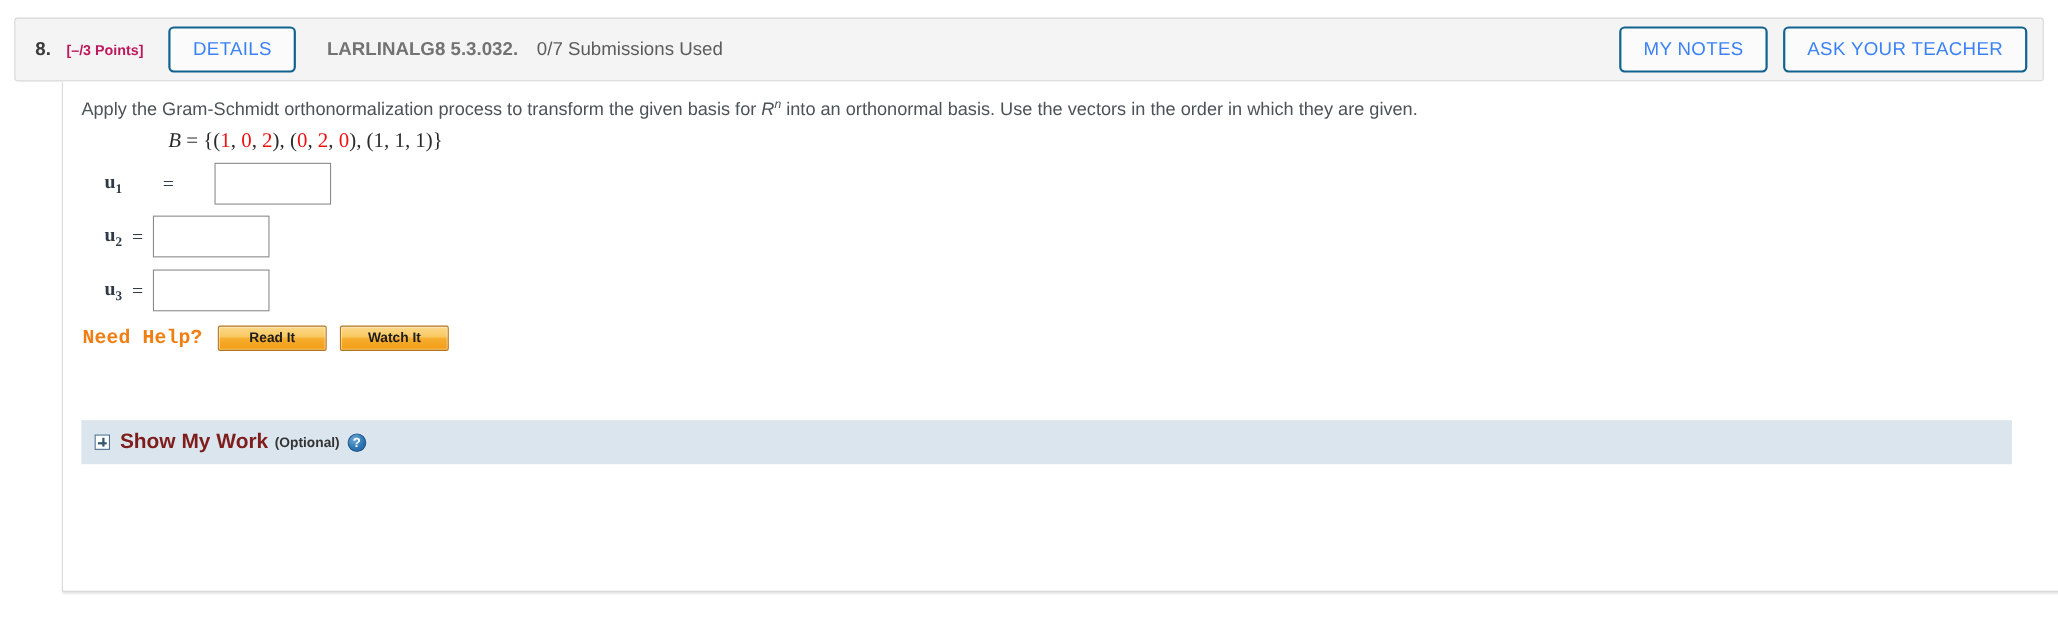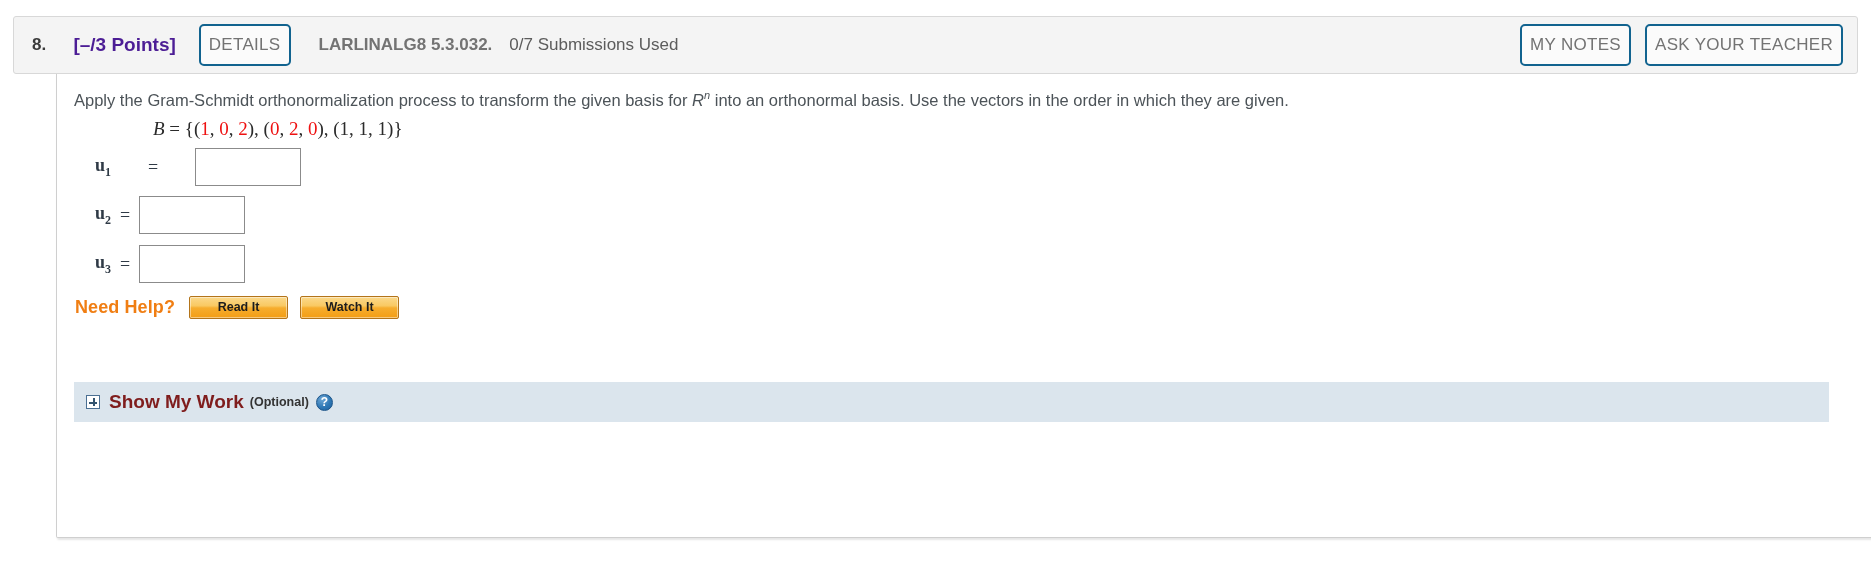--- a/index.html
+++ b/index.html
@@ -32,35 +32,35 @@
     padding: 0 14px 0 18px;
   }
   .q-number {
     font-size: 17px;
     font-weight: bold;
     color: #3b3b3b;
     letter-spacing: .1px;
     white-space: nowrap;
   }
   .q-points {
-    font-size: 19px;
-    font-weight: bold;
-    color: #4c1d95;
-    margin-left: 27px;
+    font-size: 13px;
+    font-weight: bold;
+    color: #be185d;
+    margin-left: 14px;
     white-space: nowrap;
   }
   .btn-outline {
     border: 2px solid #11638f;
     background: #fbfbfb;
-    color: #737373;
+    color: #3b82f6;
     border-radius: 5px;
     font-size: 17px;
     font-weight: 400;
     letter-spacing: .3px;
-    padding: 10px 8px 11px;
+    padding: 10px 20px 11px;
     line-height: 1;
     cursor: pointer;
     white-space: nowrap;
     font-family: "Liberation Sans", sans-serif;
     text-align: center;
   }
   .details-btn { margin-left: 23px; }
   .q-ref {
     font-size: 17px;
     font-weight: bold;
@@ -167,20 +167,21 @@
     top: 222px;
     display: flex;
     align-items: center;
   }
   .need-help-label {
     font-size: 18px;
     font-weight: bold;
     color: #f07e13;
     letter-spacing: .1px;
     white-space: nowrap;
+    font-family: Liberation Mono, monospace;
   }
   .help-btn {
     margin-left: 14px;
     width: 99px;
     height: 23px;
     border: 1px solid #b3741a;
     border-radius: 2px;
     background: linear-gradient(to bottom, #fbd98c 0%, #f9c962 42%, #f6ad2e 52%, #f39d15 100%);
     box-shadow: inset 0 0 0 1px rgba(255,255,255,.45);
     color: #1d1d1d;

